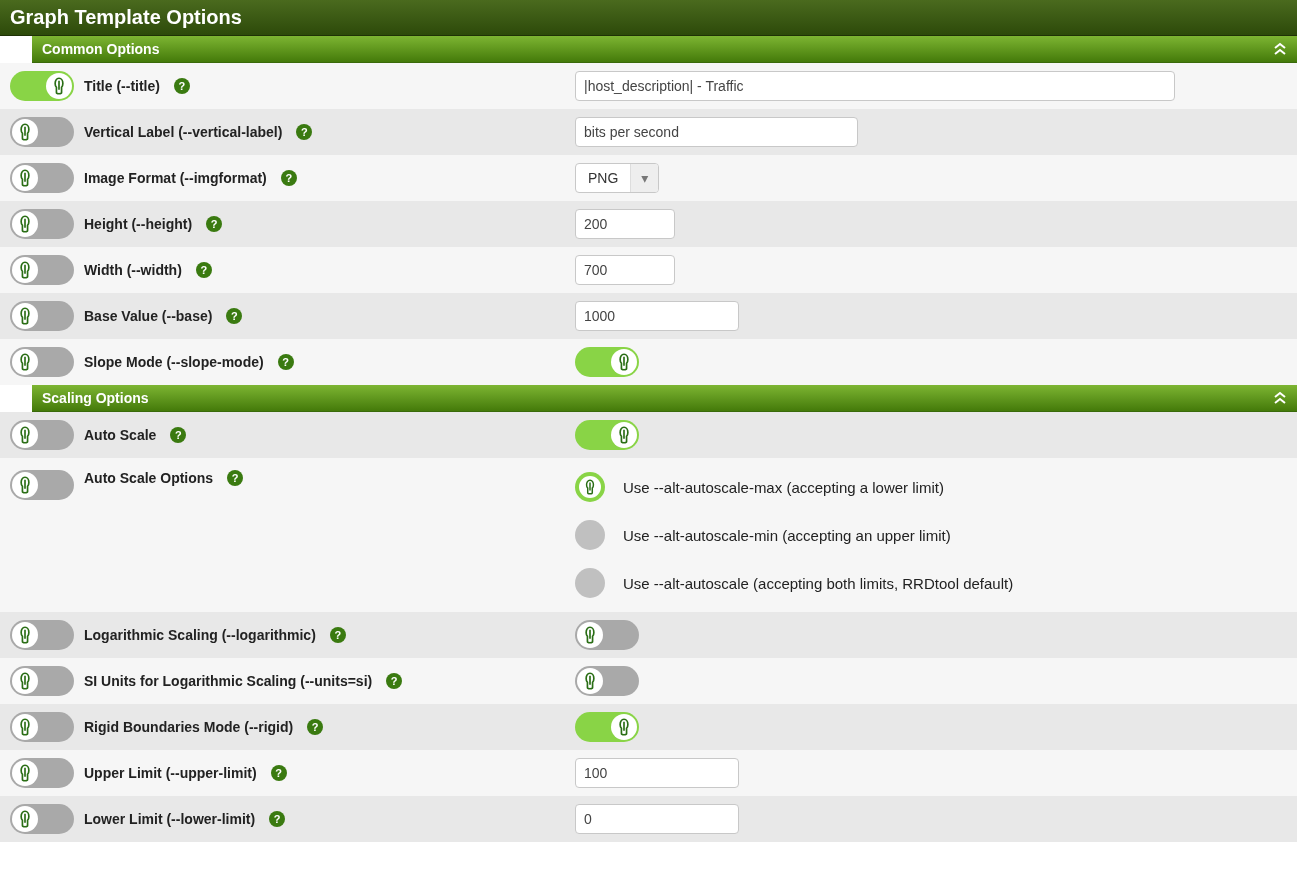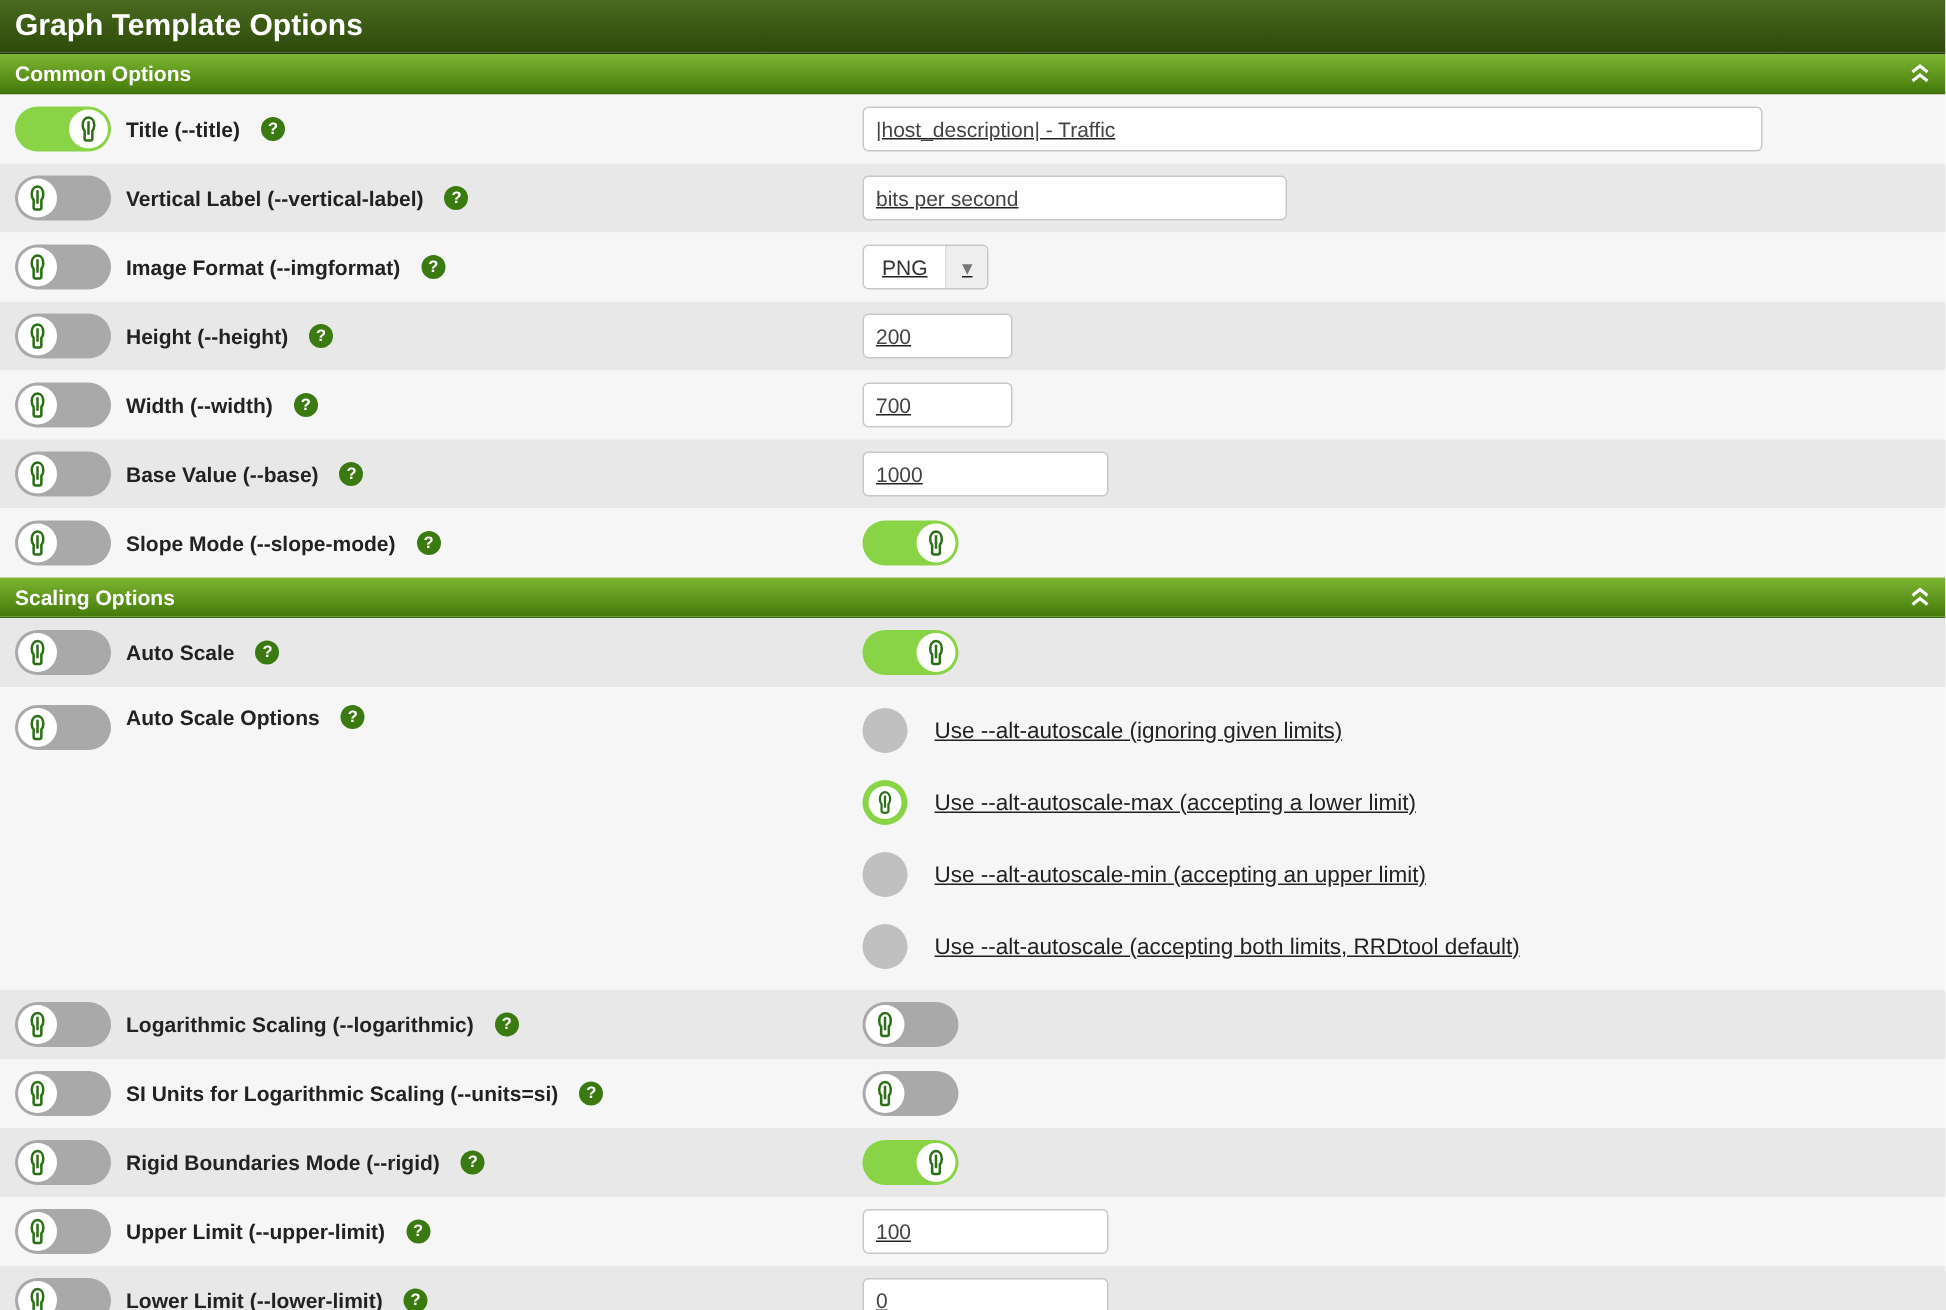--- a/index.html
+++ b/index.html
@@ -23,20 +23,21 @@
 .section-bar {
   background: linear-gradient(to bottom, #7db532 0%, #447a0a 100%);
   color: #fff;
   font-weight: bold;
   padding: 5px 10px;
   font-size: 14px;
   display: flex;
   justify-content: space-between;
   align-items: center;
   border-bottom: 1px solid #3a6a0a;
+  margin-left: 32px;
 }
 .section-bar .collapse-btn {
   cursor: pointer;
   display: flex;
   flex-direction: column;
   gap: -4px;
   line-height: 0.4;
   font-size: 11px;
 }
 .row {
@@ -52,21 +53,20 @@
   width: 565px;
   display: flex;
   align-items: center;
   gap: 10px;
   flex-shrink: 0;
 }
 .right-col {
   flex: 1;
   display: flex;
   align-items: center;
-  text-decoration: underline;
 }
 .toggle {
   width: 64px;
   height: 30px;
   border-radius: 15px;
   background: #a9a9a9;
   position: relative;
   cursor: pointer;
   flex-shrink: 0;
 }
@@ -368,24 +368,20 @@
               <path d="M5 1 C3 1 2 3 2 5 C2 6 2 7 3 8 L3 12 C3 13 4 13 5 13 C6 13 7 13 7 12 L7 8 C8 7 8 6 8 5 C8 3 7 1 5 1 Z M5 3 L5 10" stroke="#2a6e15" stroke-width="1.3" fill="none"></path>
             </svg>
           </div>
         </div>
       <span class="label-text">Auto Scale Options</span>
       <span class="help-icon">?</span>
     </div>
     <div class="right-col">
       <div class="radio-list">
         <div class="radio-item">
-          <div class="radio-btn"></div>
-          <span class="radio-label">Use --alt-autoscale (ignoring given limits)</span>
-        </div>
-        <div class="radio-item">
           <div class="radio-btn sel">
               <div class="inner">
                 <svg viewBox="0 0 10 14">
                   <path d="M5 1 C3 1 2 3 2 5 C2 6 2 7 3 8 L3 12 C3 13 4 13 5 13 C6 13 7 13 7 12 L7 8 C8 7 8 6 8 5 C8 3 7 1 5 1 Z M5 3 L5 10" stroke="#2a6e15" stroke-width="1.3" fill="none"></path>
                 </svg>
               </div>
             </div>
           <span class="radio-label">Use --alt-autoscale-max (accepting a lower limit)</span>
         </div>
         <div class="radio-item">

